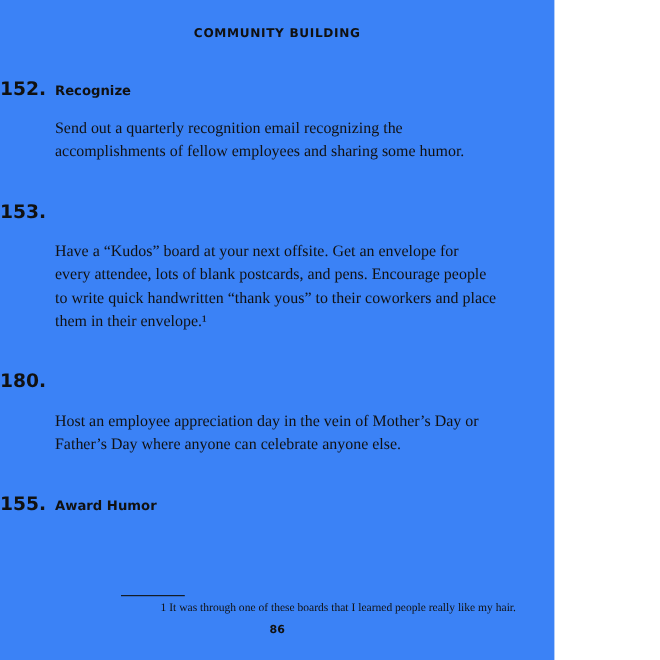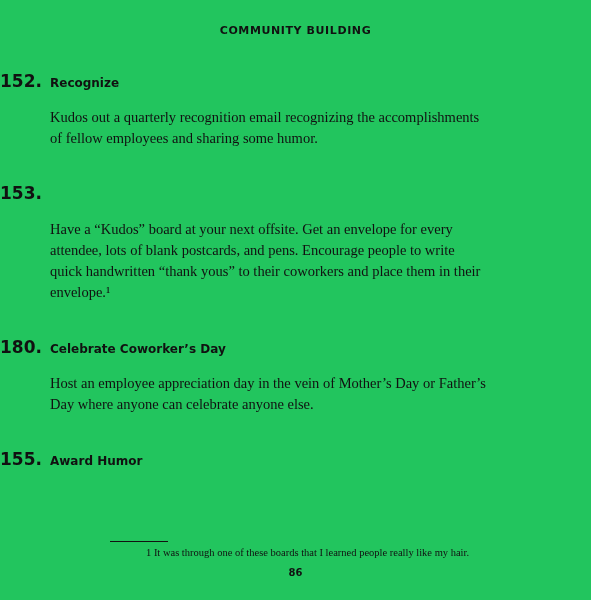--- a/index.html
+++ b/index.html
@@ -2,23 +2,23 @@
 <html><head>
 <meta charset="utf-8">
 <style>
   html, body {
     margin: 0;
     padding: 0;
     background: #ffffff;
   }
   .page {
     position: relative;
-    width: 591px;
+    width: 504px;
     height: 600px;
-    background: #22c55e;
+    background: #3b82f6;
     color: #111111;
     overflow: hidden;
     font-family: "Liberation Serif", serif;
   }
   .running-head {
     margin-top: 24px;
     text-align: center;
     font-family: "DejaVu Sans", "Liberation Sans", sans-serif;
     font-weight: bold;
     font-size: 11px;
@@ -92,32 +92,31 @@
 <div class="page">
 
   <div class="running-head">COMMUNITY BUILDING</div>
 
   <div class="items" id="items">
       <div class="item">
         <div class="item-head">
           <span class="item-number">152.</span>
           <span class="item-title">Recognize</span>
         </div>
-        <p class="item-body">Kudos out a quarterly recognition email recognizing the accomplishments of fellow employees and sharing some humor.</p>
+        <p class="item-body">Send out a quarterly recognition email recognizing the accomplishments of fellow employees and sharing some humor.</p>
       </div>
       <div class="item">
         <div class="item-head">
           <span class="item-number">153.</span>
         </div>
         <p class="item-body">Have a “Kudos” board at your next offsite. Get an envelope for every attendee, lots of blank postcards, and pens. Encourage people to write quick handwritten “thank yous” to their coworkers and place them in their envelope.¹</p>
       </div>
       <div class="item">
         <div class="item-head">
           <span class="item-number">180.</span>
-          <span class="item-title">Celebrate Coworker’s Day</span>
         </div>
         <p class="item-body">Host an employee appreciation day in the vein of Mother’s Day or Father’s Day where anyone can celebrate anyone else.</p>
       </div>
       <div class="item">
         <div class="item-head">
           <span class="item-number">155.</span>
           <span class="item-title">Award Humor</span>
         </div>
       </div>
     </div>

